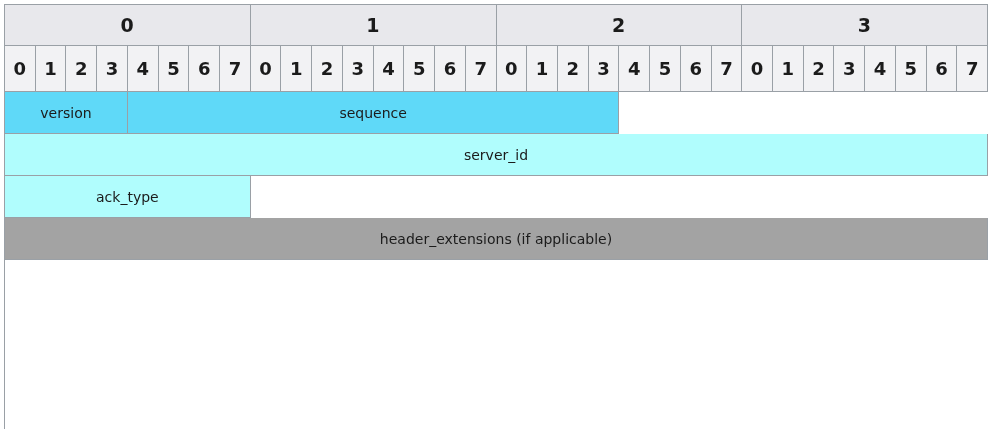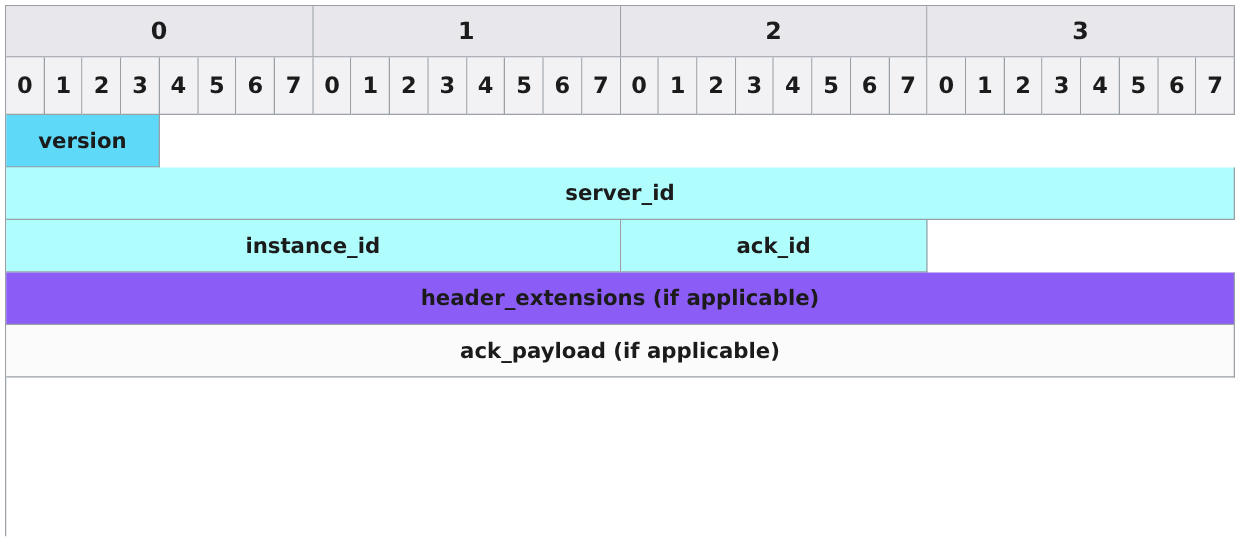--- a/index.html
+++ b/index.html
@@ -52,26 +52,26 @@
   
   .row-bits { height: 46px; }
   .row-bits .cell {
     background: #f2f2f4;
     font-size: 18px;
     font-weight: bold;
   }
   
   .row-field { height: 42px; }
   .row-field .cell {
-    font-size: 17px;
-    font-weight: bold;
+    font-size: 14px;
+    font-weight: normal;
   }
   .c-dark   { background: #5fd9f8; }
   .c-light  { background: #b0fdfd; }
-  .c-pink   { background: #8b5cf6; }
+  .c-pink   { background: #a3a3a3; }
   .c-white  { background: #fbfbfb; }
 </style>
 </head>
 <body>
 
 <div id="packet-diagram">
     <div class="row row-bytes">
       <div class="cell" style="width: 25%; flex: 0 0 25%;">0</div>
       <div class="cell" style="width: 25%; flex: 0 0 25%;">1</div>
       <div class="cell" style="width: 25%; flex: 0 0 25%;">2</div>
@@ -106,27 +106,24 @@
       <div class="cell" style="width: 3.125%; flex: 0 0 3.125%;">1</div>
       <div class="cell" style="width: 3.125%; flex: 0 0 3.125%;">2</div>
       <div class="cell" style="width: 3.125%; flex: 0 0 3.125%;">3</div>
       <div class="cell" style="width: 3.125%; flex: 0 0 3.125%;">4</div>
       <div class="cell" style="width: 3.125%; flex: 0 0 3.125%;">5</div>
       <div class="cell" style="width: 3.125%; flex: 0 0 3.125%;">6</div>
       <div class="cell" style="width: 3.125%; flex: 0 0 3.125%;">7</div>
     </div>
     <div class="row row-field">
       <div class="cell c-dark" style="width: 12.5%; flex: 0 0 12.5%;">version</div>
+      <div class="cell c-dark" style="width: 50%; flex: 0 0 50%;">sequence</div>
     </div>
     <div class="row row-field">
       <div class="cell c-light" style="width: 100%; flex: 0 0 100%;">server_id</div>
     </div>
     <div class="row row-field">
-      <div class="cell c-light" style="width: 50%; flex: 0 0 50%;">instance_id</div>
-      <div class="cell c-light" style="width: 25%; flex: 0 0 25%;">ack_id</div>
+      <div class="cell c-light" style="width: 25%; flex: 0 0 25%;">ack_type</div>
     </div>
     <div class="row row-field">
       <div class="cell c-pink" style="width: 100%; flex: 0 0 100%;">header_extensions (if applicable)</div>
     </div>
-    <div class="row row-field">
-      <div class="cell c-white" style="width: 100%; flex: 0 0 100%;">ack_payload (if applicable)</div>
-    </div>
   </div>
 
 </body></html>

